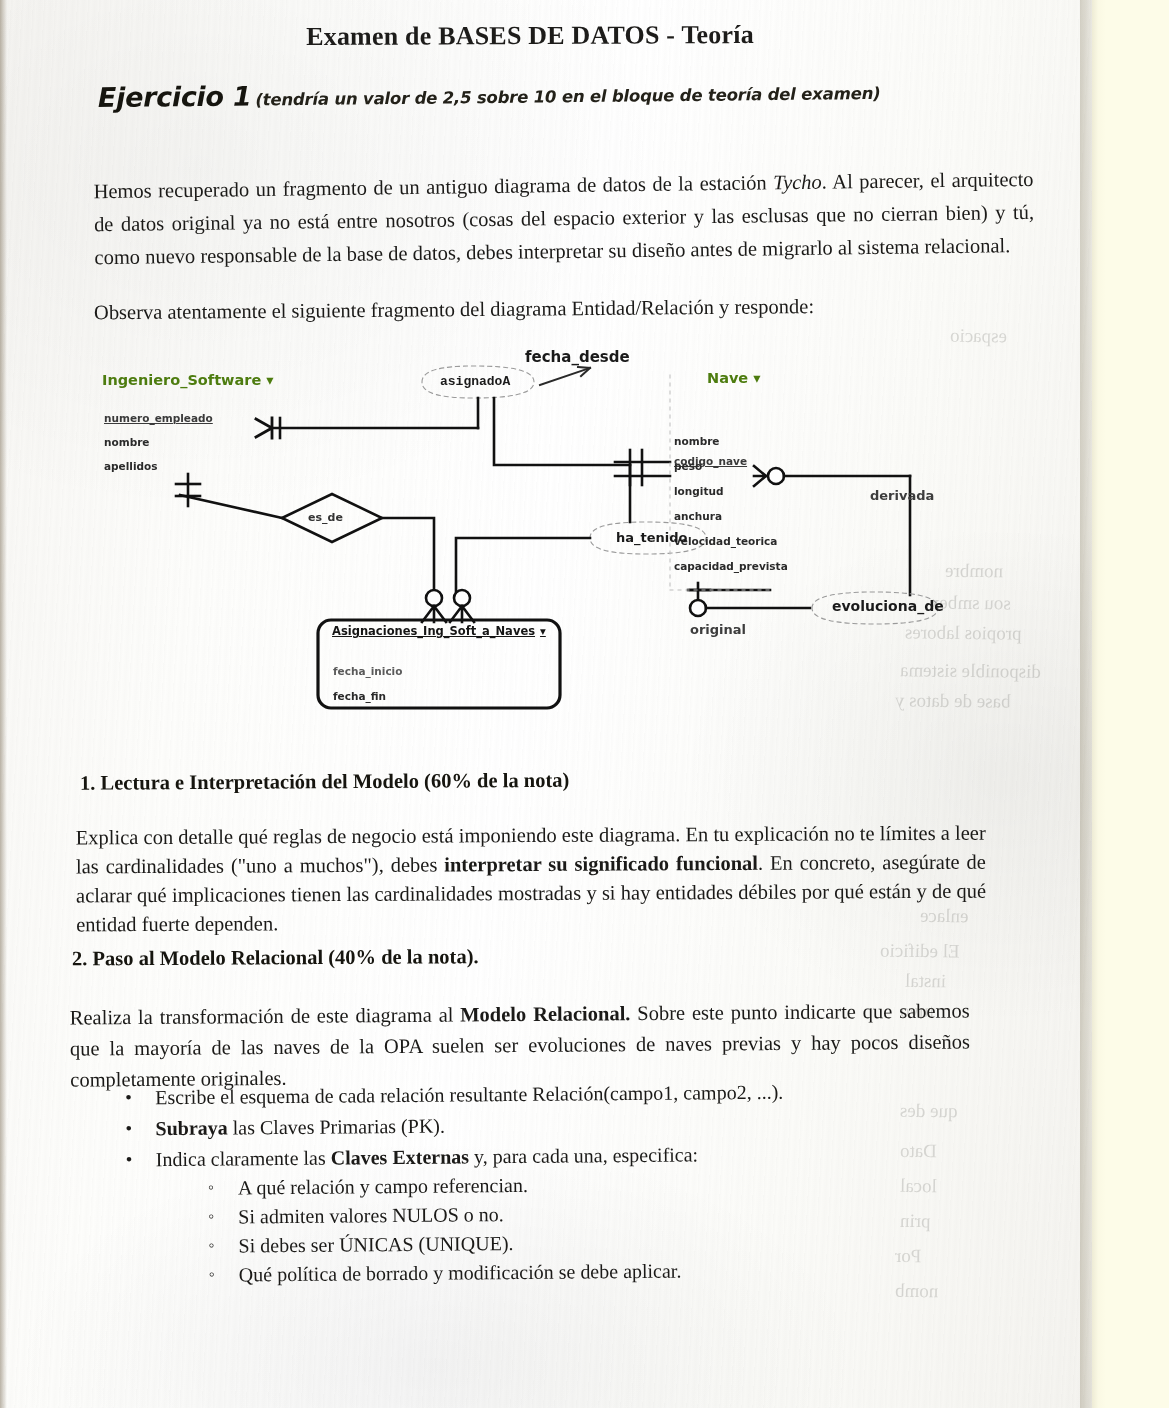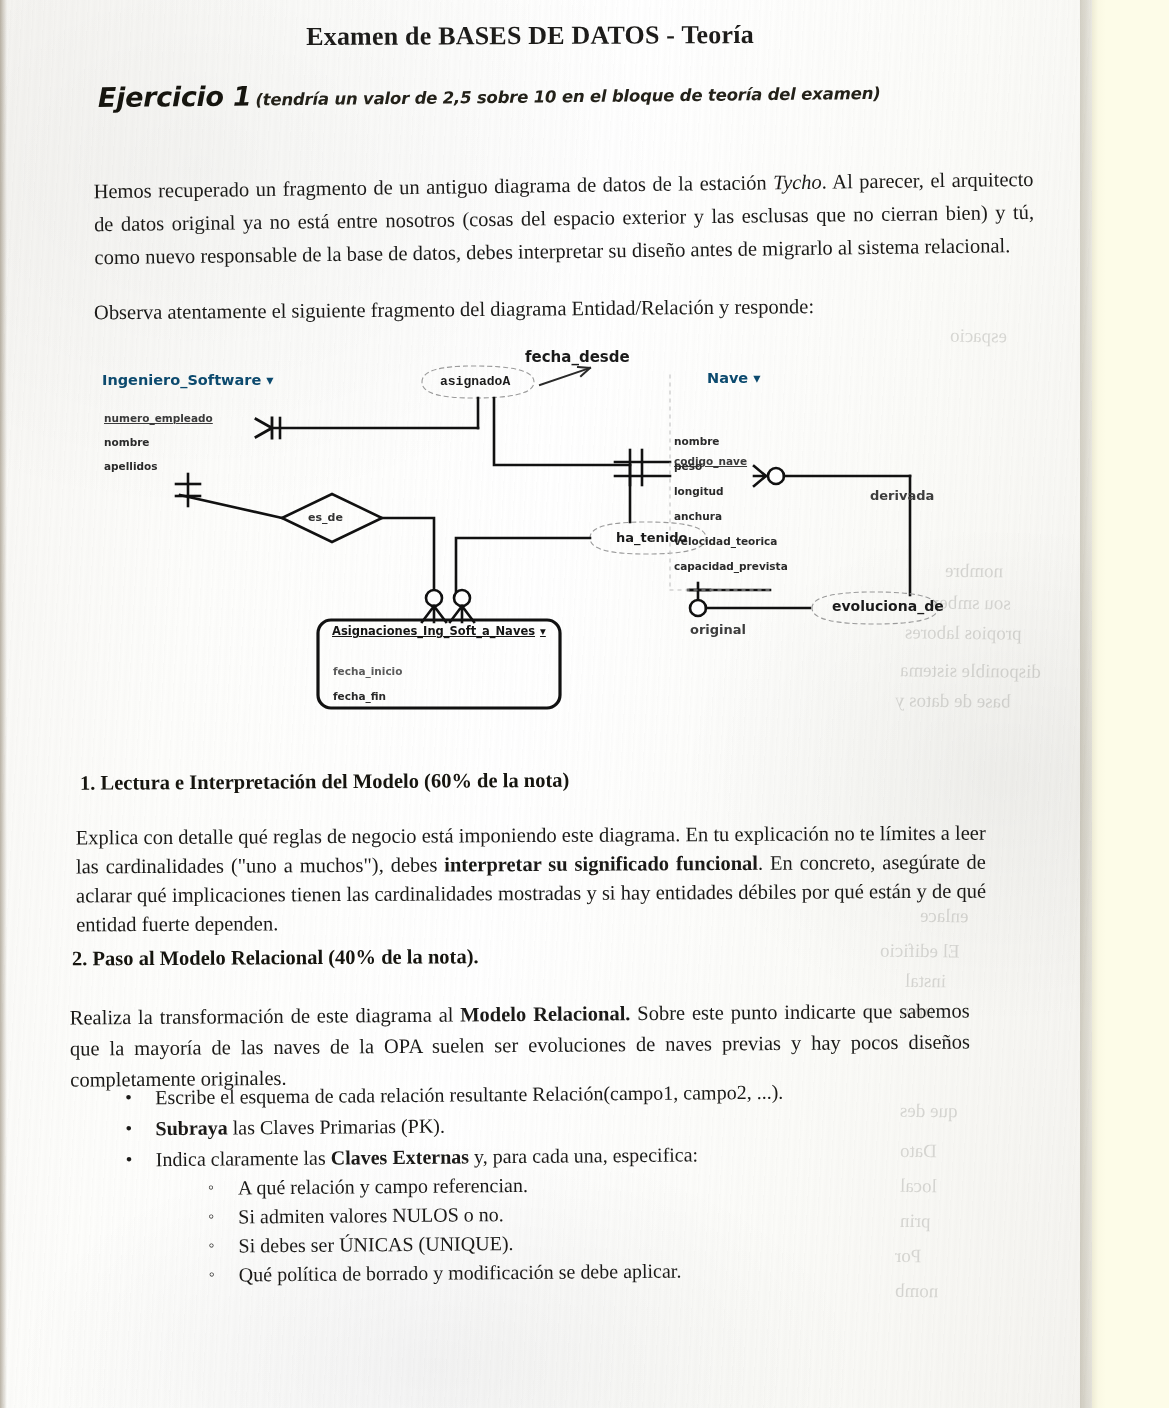--- a/index.html
+++ b/index.html
@@ -132,21 +132,21 @@
     transform: scaleX(-1) rotate(-0.6deg);
     white-space:nowrap;
     pointer-events:none;
   }
 
   
   #er { position:absolute; top:340px; left:70px; width:1000px; height:400px; }
   .ent-title {
     position:absolute;
     font-family:"DejaVu Sans", sans-serif;
-    font-weight:bold; font-size:14.5px; color:#0c4a6e;
+    font-weight:bold; font-size:14.5px; color:#4d7c0f;
     white-space:nowrap;
   }
   .attr {
     position:absolute;
     font-family:"DejaVu Sans", sans-serif;
     font-weight:bold; font-size:10.5px; color:#2a2a2a;
     white-space:nowrap;
   }
   .attr.pk { text-decoration:underline; color:#3a3a3a; }
   .rel-label {

